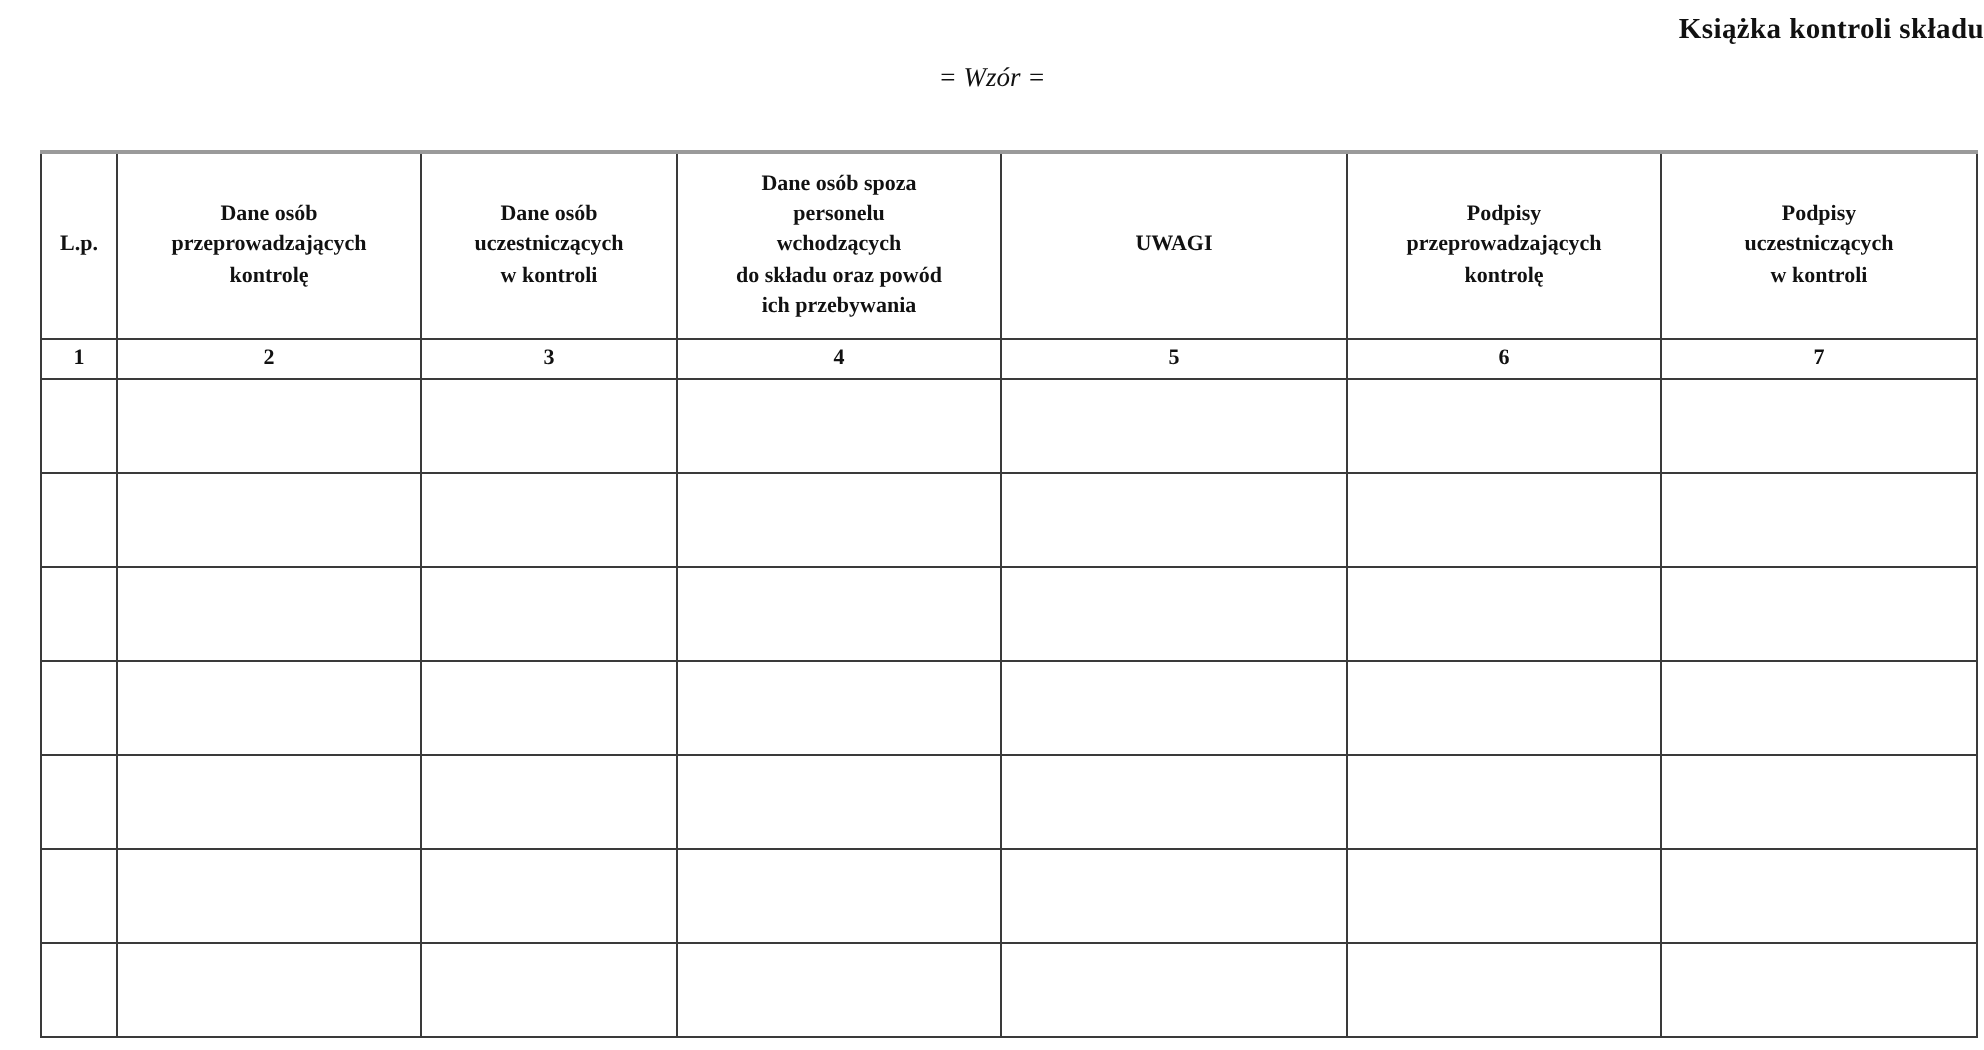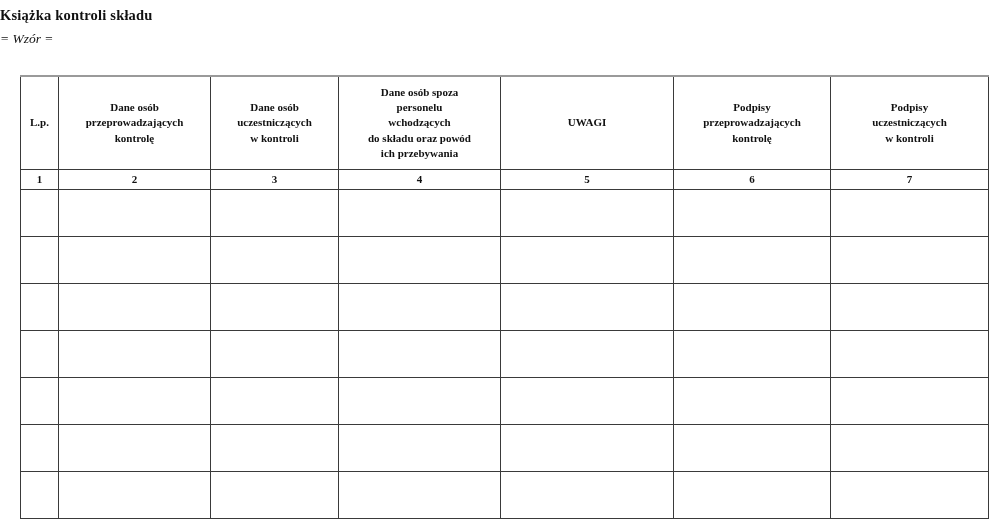--- a/index.html
+++ b/index.html
@@ -12,29 +12,29 @@
     width: 992px;
     height: 525px;
     background: #ffffff;
     font-family: "Liberation Serif", "DejaVu Serif", serif;
     color: #111111;
     overflow: hidden;
   }
   .doc-title {
     margin: 0;
     padding-top: 7px;
-    text-align: left;
+    text-align: right;
     font-size: 14.5px;
     font-weight: bold;
     letter-spacing: 0.2px;
   }
   .doc-subtitle {
     margin: 0;
     padding-top: 7px;
-    text-align: left;
+    text-align: center;
     font-size: 13.5px;
     font-style: italic;
     font-weight: normal;
   }
   table.register {
     position: absolute;
     left: 20px;
     top: 75px;
     width: 968px;
     border-collapse: collapse;

